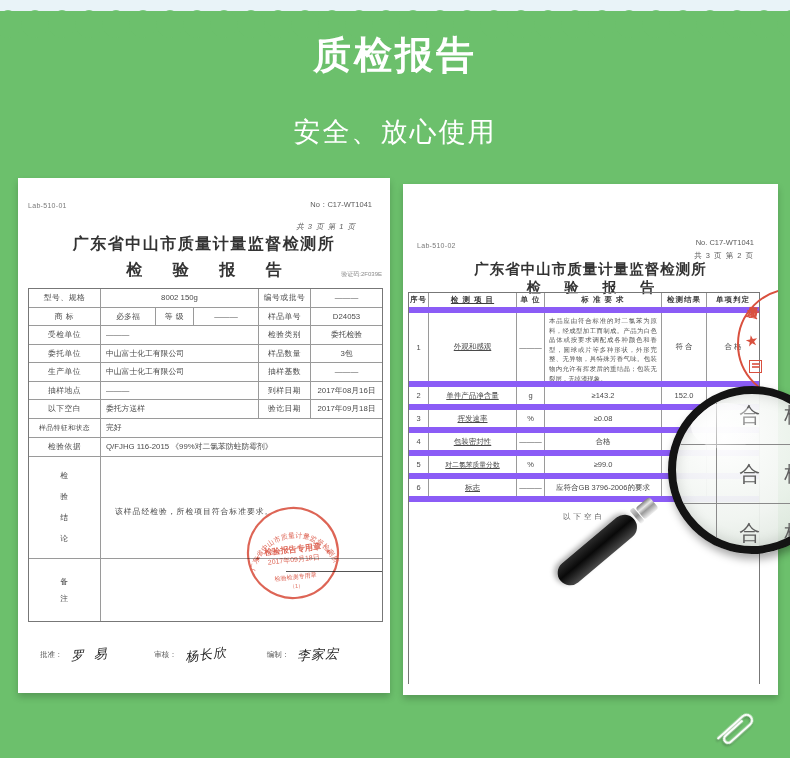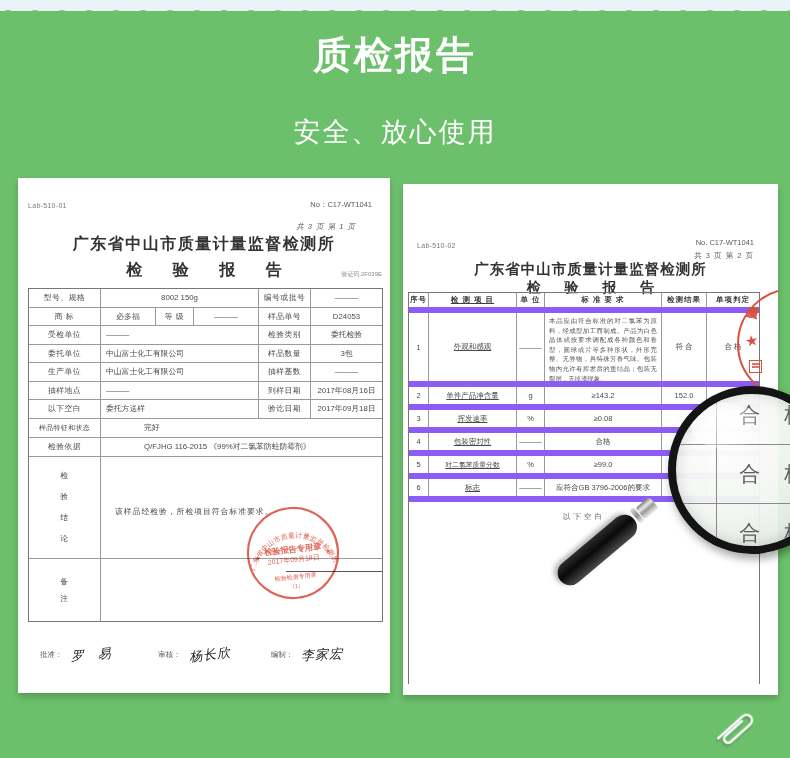--- a/index.html
+++ b/index.html
@@ -42,37 +42,37 @@
   .t1{position:absolute;left:10px;top:110px;width:355px;border:1px solid #777;box-sizing:border-box;}
   .t1row{display:flex;border-bottom:1px solid #9a9a9a;box-sizing:border-box;}
   .t1row:last-child{border-bottom:none;}
   .t1 .cell{box-sizing:border-box;border-right:1px solid #9a9a9a;display:flex;align-items:center;
     font-size:7.8px;color:#4a4a4a;overflow:hidden;}
   .t1 .cell:last-child{border-right:none;}
   .lbl{justify-content:center;letter-spacing:.5px;}
   .val{padding-left:5px;}
   .ctr{justify-content:center;}
   .h18{height:18.5px;}
-  .h19{height:19px;gap:38px;}
+  .h19{height:19px;}
   .w-l{width:72px;}
   .w-v{width:158px;}
   .w-rl{width:52px;}
   .w-rv{width:71px;}
   .w-b1{width:55px;} .w-b2{width:38px;} .w-b3{width:65px;}
   .tall{height:102px;position:relative;}
   .remarkrow{height:62px;position:relative;}
   .vlabel{flex-direction:column;justify-content:space-around;padding:8px 0;align-items:center;}
   .concl-text{align-items:flex-start;padding:8px 0 0 14px;font-size:8px;letter-spacing:1px;}
   .remark-line{position:absolute;left:185px;top:12px;width:105px;border-top:1px solid #555;}
 
   .stamp{position:absolute;left:225px;top:325px;width:100px;height:100px;opacity:.88;
     transform:rotate(-6deg);mix-blend-mode:multiply;pointer-events:none;}
 
   .sigrow{position:absolute;left:22px;top:468px;width:340px;display:flex;align-items:center;}
-  .sigitem{display:flex;align-items:center;font-family:Liberation Mono, monospace;}
+  .sigitem{display:flex;align-items:center;}
   .siglabel{font-size:7.5px;color:#5a5a5a;margin-right:8px;}
   .sig{font-size:13px;color:#222;font-style:italic;transform:rotate(-4deg);letter-spacing:3px;}
   .sig2{transform:rotate(-7deg);letter-spacing:1px;}
   .sig3{transform:rotate(-3deg);letter-spacing:1px;}
   .sp1{margin-left:45px;} .sp2{margin-left:40px;}
 
   
   .t2{position:absolute;left:5px;top:108px;width:352px;height:392px;border:1px solid #777;
     border-bottom:none;box-sizing:border-box;}
   .t2row{display:flex;border-bottom:6px solid #8b5cf6;box-sizing:border-box;}

